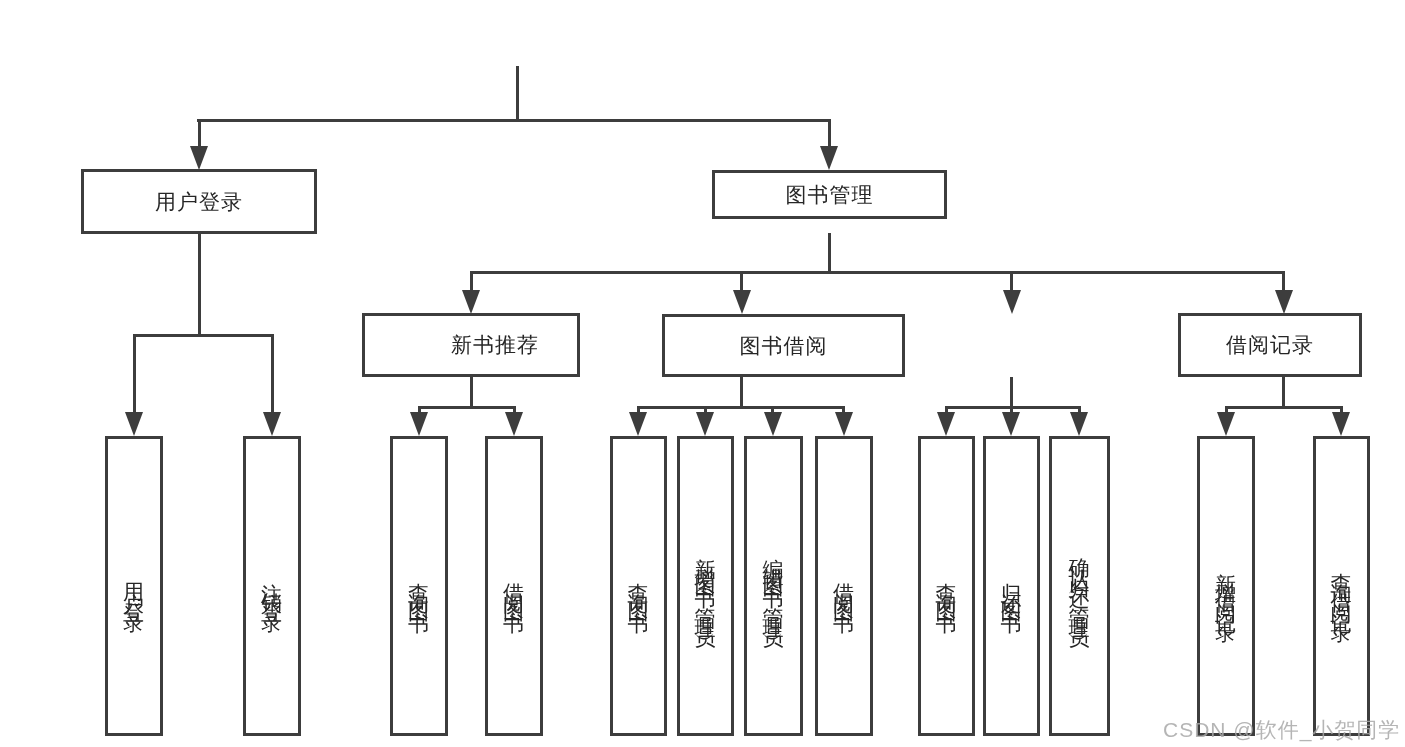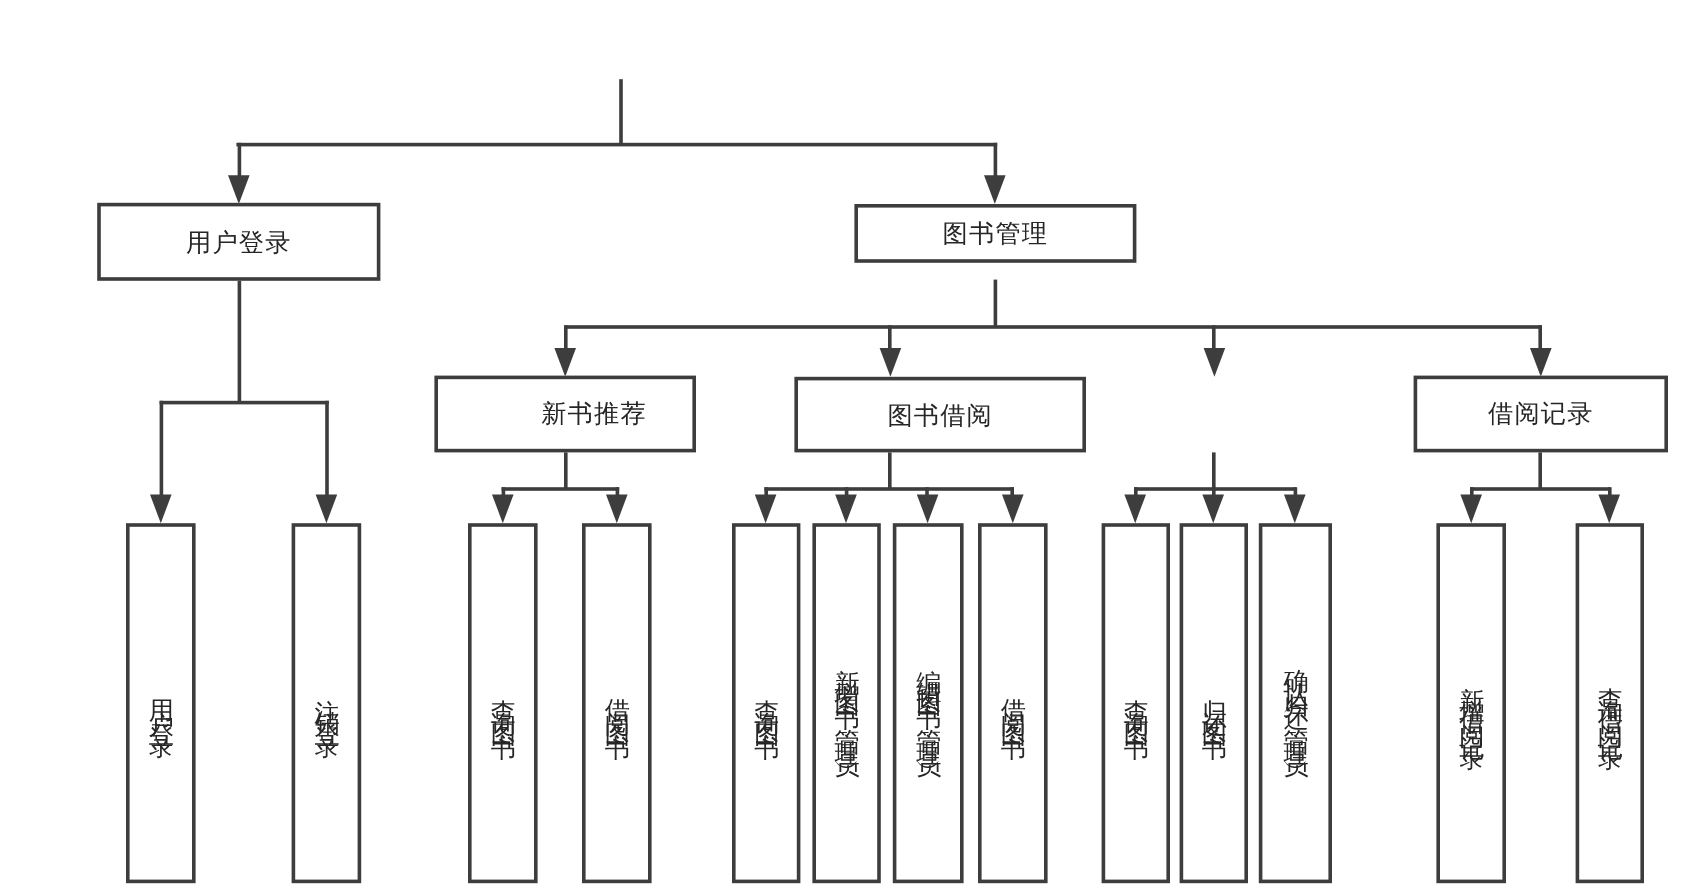--- a/index.html
+++ b/index.html
@@ -92,21 +92,21 @@
   <div class="arr" style="left:462px;  top:290px;"></div>
   <div class="vline" style="left:740px;  top:271px; height:22px;"></div>
   <div class="arr" style="left:733px;  top:290px;"></div>
   <div class="vline" style="left:1010px; top:271px; height:22px;"></div>
   <div class="arr" style="left:1003px; top:290px;"></div>
   <div class="vline" style="left:1282px; top:271px; height:22px;"></div>
   <div class="arr" style="left:1275px; top:290px;"></div>
 
   <div class="box" style="left:362px; top:313px; width:218px; height:64px;padding-left:48px;">新书推荐</div>
   <div class="box" style="left:634px; top:314px; width:243px; height:63px;margin-left:28px;">图书借阅</div>
-  <div class="box" style="left:1178px; top:313px; width:212px; height:64px;">借阅记录</div>
+  <div class="box" style="left:1178px; top:313px; width:184px; height:64px;">借阅记录</div>
 
   <div class="vline" style="left:470px; top:377px; height:31px;"></div>
   <div class="hline" style="left:418px; top:406px; width:98px;"></div>
   <div class="vline" style="left:418px; top:406px; height:10px;"></div>
   <div class="arr" style="left:410px; top:412px;"></div>
   <div class="vline" style="left:513px; top:406px; height:10px;"></div>
   <div class="arr" style="left:505px; top:412px;"></div>
 
   <div class="vline" style="left:740px; top:377px; height:30px;"></div>
   <div class="hline" style="left:637px; top:406px; width:208px;"></div>
@@ -172,14 +172,15 @@
     <span>确认归还（管理员）</span>
   </div>
 
   <div class="leaf" style="left:1197px; width:58px;">
     <span>新增借阅记录</span>
   </div>
   <div class="leaf" style="left:1313px; width:57px;">
     <span>查询借阅记录</span>
   </div>
 
+  <div id="watermark">CSDN @软件_小贺同学</div>
 
 </div>
 
 </body></html>

